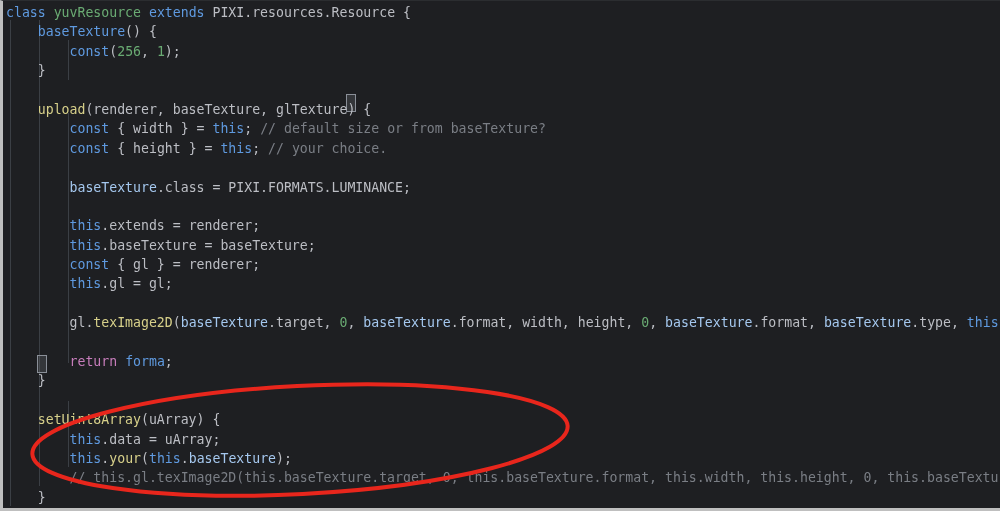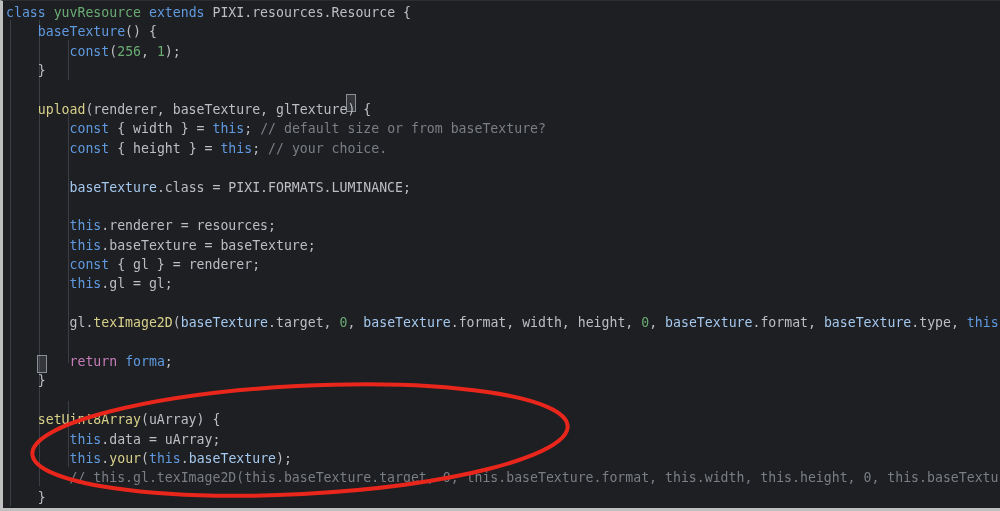--- a/index.html
+++ b/index.html
@@ -122,21 +122,21 @@
         <div class="code-line"><span class="plain">        </span><span class="kw2">const</span><span class="plain"> { </span><span class="plain">width</span><span class="plain"> } = </span><span class="this">this</span><span class="plain">; </span><span class="cmt">// default size or from baseTexture?</span></div>
 
         <div class="code-line"><span class="plain">        </span><span class="kw2">const</span><span class="plain"> { </span><span class="plain">height</span><span class="plain"> } = </span><span class="this">this</span><span class="plain">; </span><span class="cmt">// your choice.</span></div>
 
         <div class="code-line"><span class="plain"> </span></div>
 
         <div class="code-line"><span class="plain">        </span><span class="lblue">baseTexture</span><span class="plain">.class = PIXI.FORMATS.LUMINANCE;</span></div>
 
         <div class="code-line"><span class="plain"> </span></div>
 
-        <div class="code-line"><span class="plain">        </span><span class="this">this</span><span class="plain">.renderer = resources;</span></div>
+        <div class="code-line"><span class="plain">        </span><span class="this">this</span><span class="plain">.extends = renderer;</span></div>
 
         <div class="code-line"><span class="plain">        </span><span class="this">this</span><span class="plain">.baseTexture = baseTexture;</span></div>
 
         <div class="code-line"><span class="plain">        </span><span class="kw2">const</span><span class="plain"> { gl } = renderer;</span></div>
 
         <div class="code-line"><span class="plain">        </span><span class="this">this</span><span class="plain">.gl = gl;</span></div>
 
         <div class="code-line"><span class="plain"> </span></div>
 
         <div class="code-line"><span class="plain">        gl.</span><span class="fn">texImage2D</span><span class="plain">(</span><span class="lblue">baseTexture</span><span class="plain">.target, </span><span class="num">0</span><span class="plain">, </span><span class="lblue">baseTexture</span><span class="plain">.format, width, height, </span><span class="num">0</span><span class="plain">, </span><span class="lblue">baseTexture</span><span class="plain">.format, </span><span class="lblue">baseTexture</span><span class="plain">.type, </span><span class="this">this</span><span class="plain">.data);</span></div>

